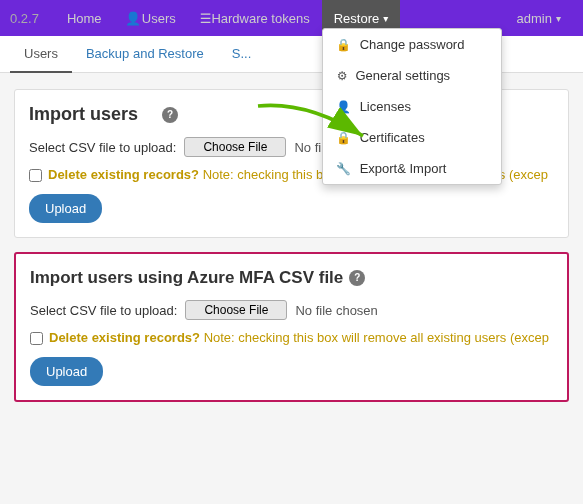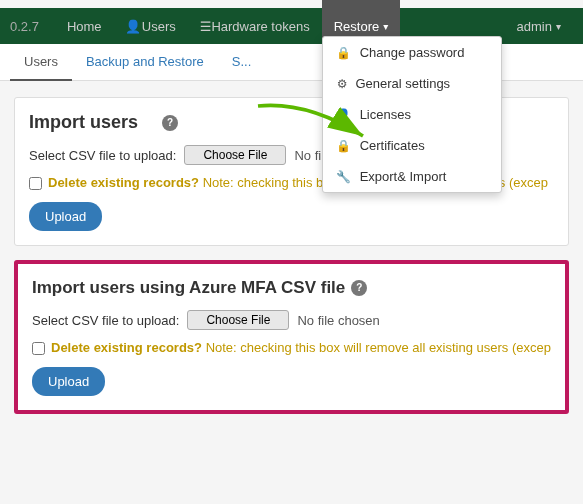--- a/index.html
+++ b/index.html
@@ -1,28 +1,27 @@
 <!DOCTYPE html>
 <html><head>
   <meta charset="utf-8">
   <style>
     * { box-sizing: border-box; margin: 0; padding: 0; }
     body { font-family: Arial, sans-serif; font-size: 14px; background: #f5f5f5; width: 583px; min-height: 504px; overflow: hidden; }
 
     
     .navbar {
-      background: #14532d;
+      background: #6d28d9;
       color: #ccc;
       display: flex;
       align-items: center;
       height: 36px;
       padding: 0 10px;
       position: relative;
       z-index: 100;
-      margin-top: 8px;
     }
     .navbar-brand {
       color: #aaa;
       font-size: 13px;
       margin-right: 16px;
     }
     .nav-item {
       color: #ccc;
       font-size: 13px;
       padding: 0 12px;
@@ -168,21 +167,21 @@
       border: none;
       border-radius: 14px;
       padding: 7px 16px;
       font-size: 13px;
       cursor: pointer;
     }
 
     
     .azure-section {
       background: #fff;
-      border: 4px solid #be185d;
+      border: 2px solid #be185d;
       border-radius: 3px;
       padding: 14px;
       margin-bottom: 14px;
     }
     .azure-section h2 {
       font-size: 17px;
       font-weight: bold;
       color: #333;
       margin-bottom: 12px;
       display: flex;

